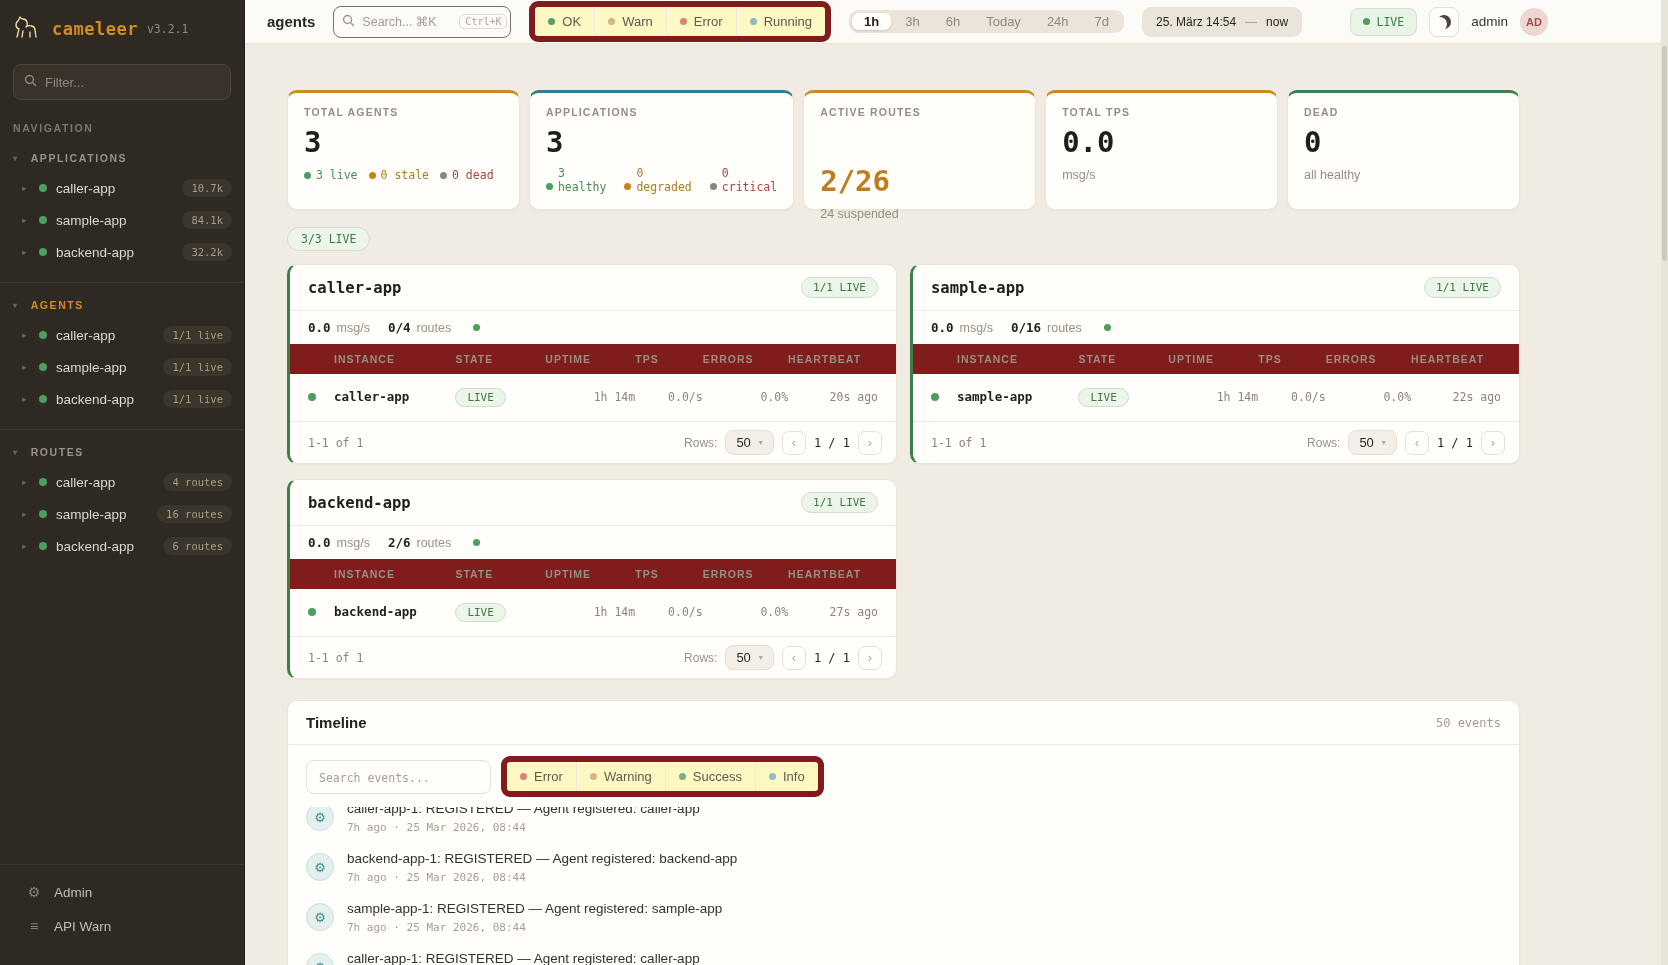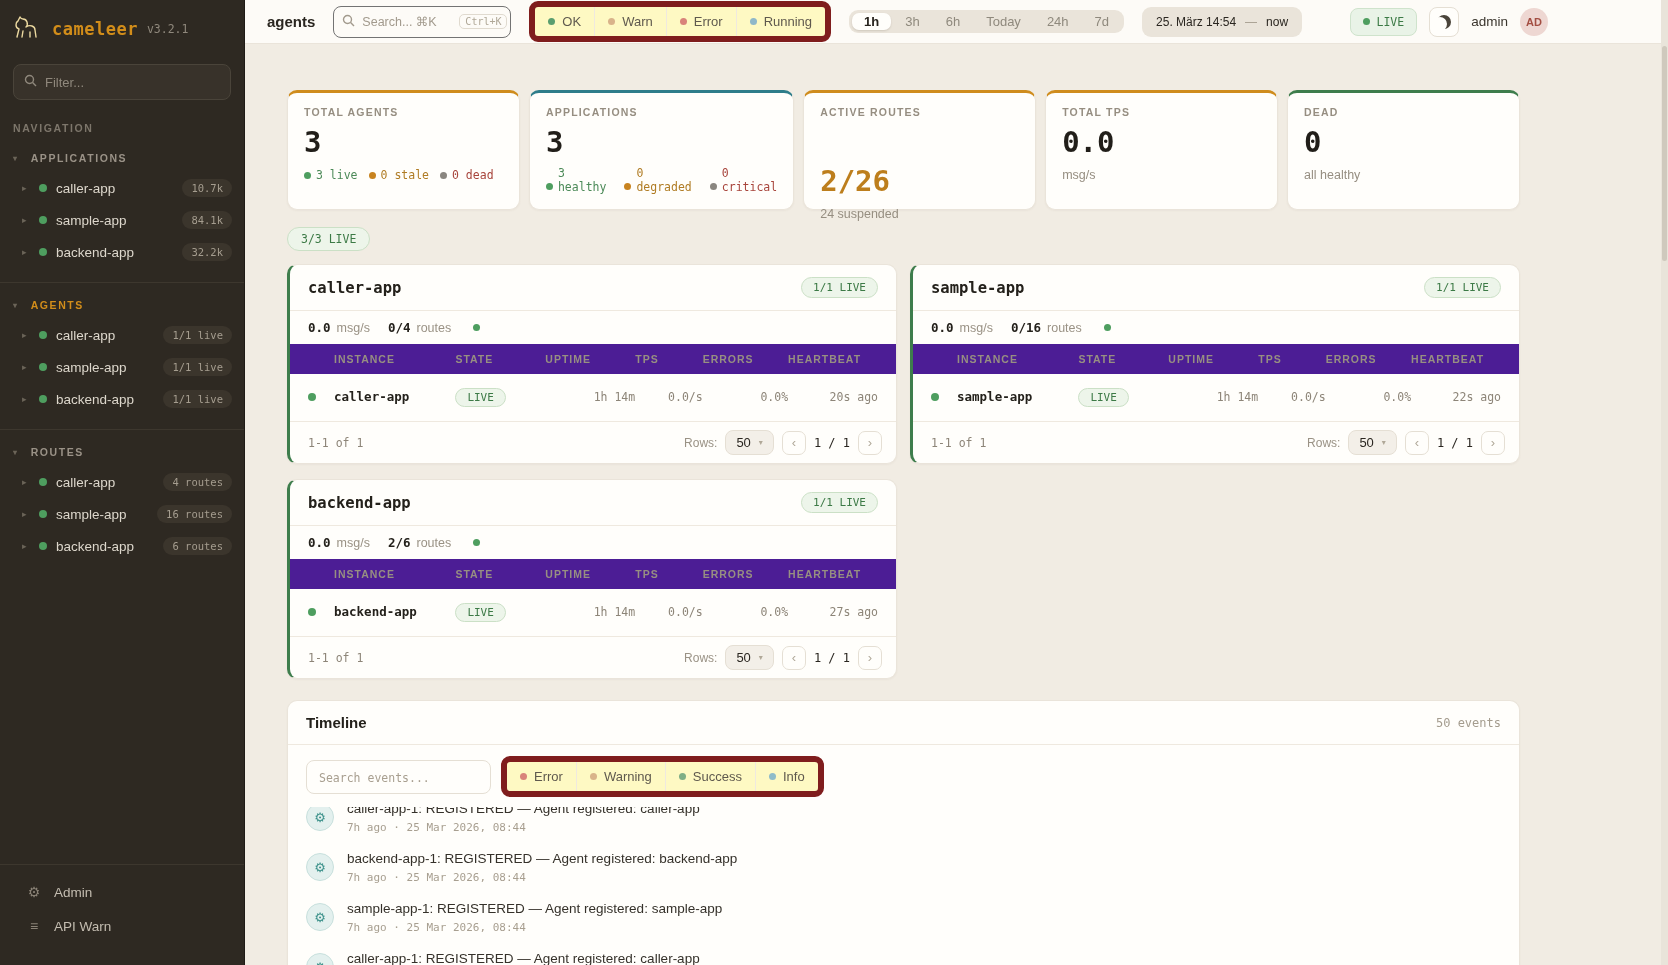--- a/index.html
+++ b/index.html
@@ -146,21 +146,21 @@
   }
   .app-divider { border-top:1px solid #efe9df; }
   .app-stats { display:flex; align-items:center; gap:6px; padding:9px 18px; }
   .as-num { font-family:"DejaVu Sans Mono", monospace; font-weight:700; font-size:12.5px; color:#24211b; }
   .as-unit { font-size:12.5px; color:#9a9285; margin-right:12px; }
   .as-dot { width:7px; height:7px; border-radius:50%; background:#4e9e5f; margin-left:4px; }
   .tbl-head, .tbl-row {
     display:grid; grid-template-columns:26px 1.35fr 1fr 1fr 0.75fr 0.95fr 1fr;
     align-items:center; padding:0 18px;
   }
-  .tbl-head { background:#4c1d95; height:30px; font-size:10.5px; font-weight:700; letter-spacing:1px; color:#978f82; }
+  .tbl-head { background:#7f1d1d; height:30px; font-size:10.5px; font-weight:700; letter-spacing:1px; color:#978f82; }
   .tbl-row { height:45px; }
   .cell-instance { font-family:"DejaVu Sans Mono", monospace; font-weight:700; font-size:12.5px; color:#24211b; }
   .cell-val { font-family:"DejaVu Sans Mono", monospace; font-size:11.5px; color:#8d8578;text-align:right; }
   .state-pill {
     display:inline-block; background:#edf5ea; border:1px solid #cbe0c6; border-radius:999px;
     padding:2px 11px; font-family:"DejaVu Sans Mono", monospace; font-size:11px; color:#3c7a46;
   }
   .app-foot { margin-top:auto; border-top:1px solid #efe9df; display:flex; align-items:center; padding:8px 14px 8px 18px; }
   .foot-range { font-family:"DejaVu Sans Mono", monospace; font-size:11.5px; color:#8d8578; }
   .foot-right { margin-left:auto; display:flex; align-items:center; gap:8px; }

